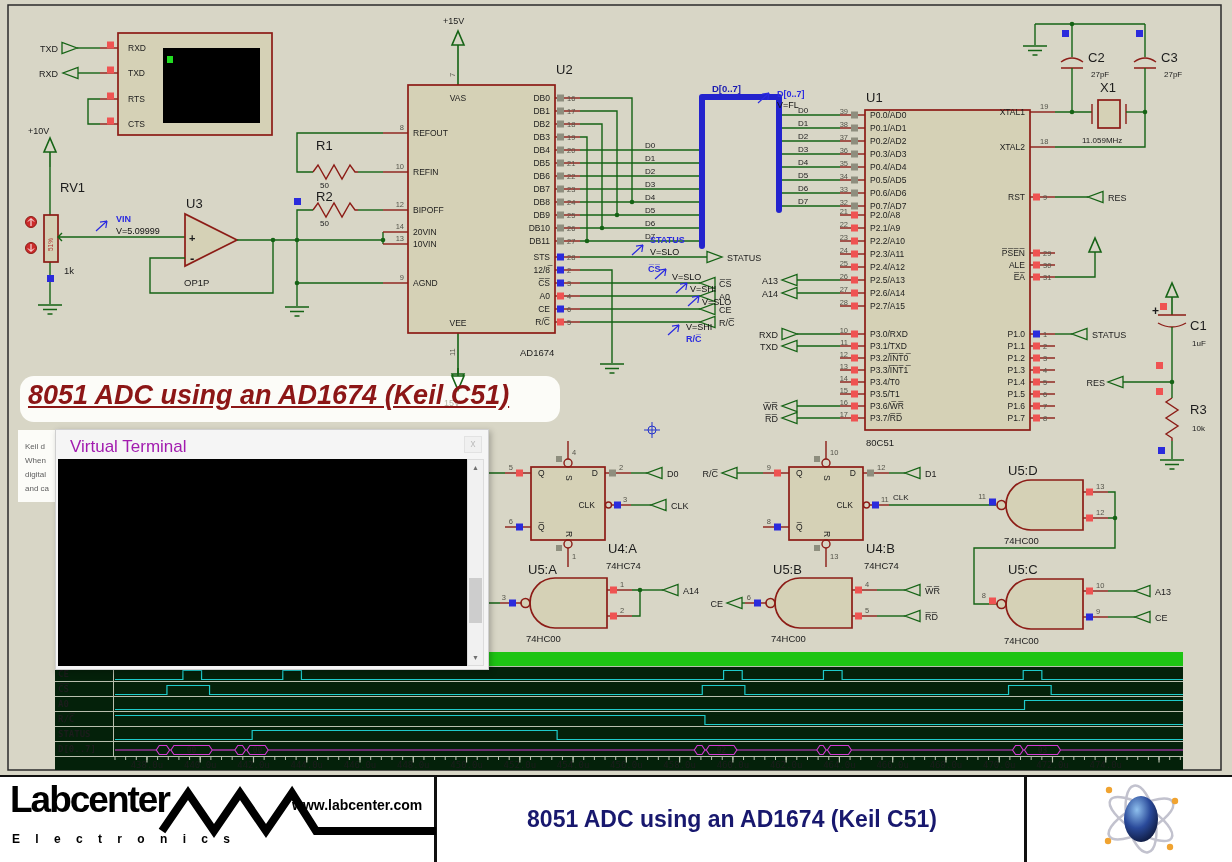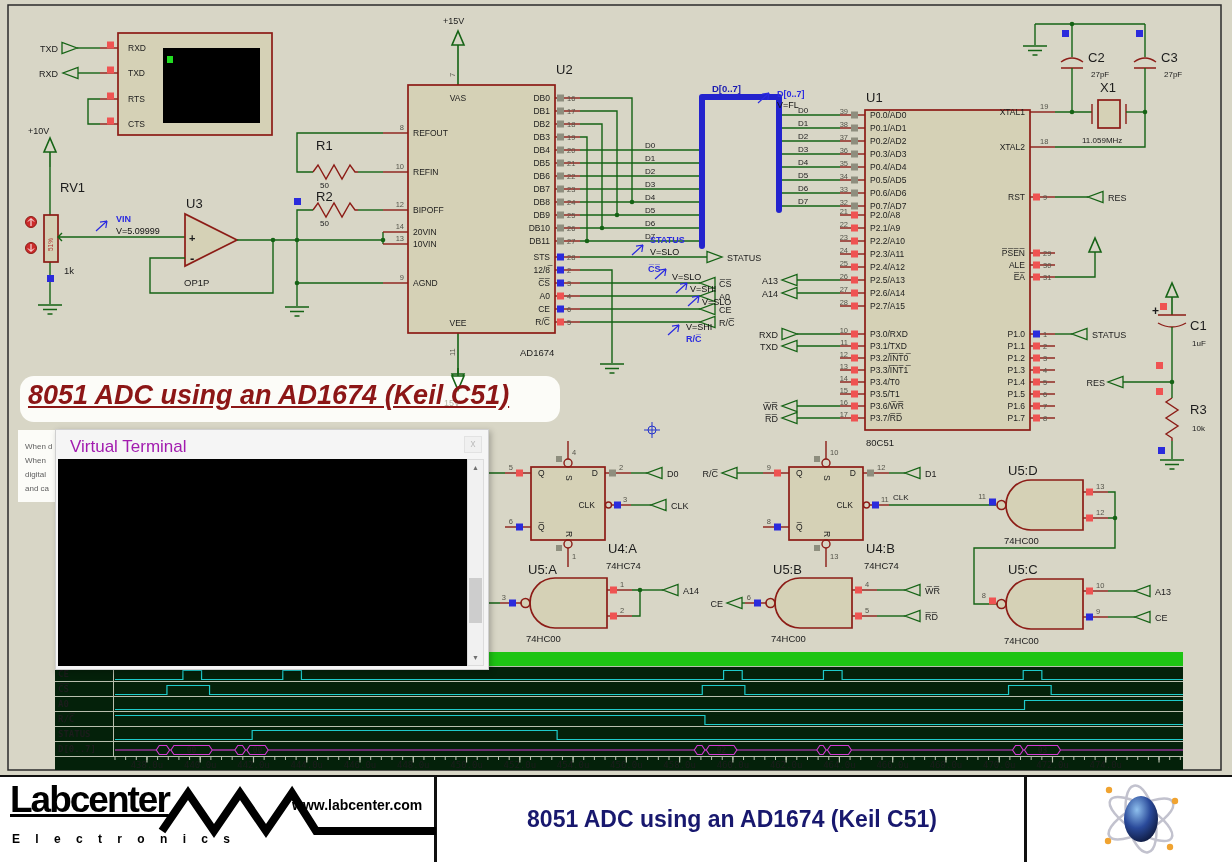--- a/index.html
+++ b/index.html
@@ -39,21 +39,21 @@
   #vterm .sbar{position:absolute;left:411px;top:29px;width:17px;height:207px;background:#f1f1f1;border:1px solid #dcdcdc;box-sizing:border-box;}
   #vterm .sbar .up,#vterm .sbar .dn{position:absolute;left:0;width:15px;height:15px;color:#707070;font-size:7px;text-align:center;line-height:15px;}
   #vterm .sbar .up{top:0;} #vterm .sbar .dn{bottom:0;}
   #vterm .sbar .thumb{position:absolute;left:1px;top:118px;width:13px;height:45px;background:#cdcdcd;}
   #analyzer{position:absolute;left:55px;top:652px;width:1128px;height:118px;z-index:4;background:#04210a;}
   #analyzer .hdr{position:absolute;left:0;top:0;width:1128px;height:14px;background:#1ec414;color:#114011;font-family:"DejaVu Sans Mono",monospace;font-size:10px;font-weight:bold;letter-spacing:4px;text-align:left;line-height:14px;}
   #footer{position:absolute;left:0;top:775px;width:1232px;height:87px;background:#ffffff;border-top:2px solid #101010;box-sizing:border-box;z-index:7;}
   #footer .cell-l{position:absolute;left:0;top:0;width:437px;height:85px;border-right:3px solid #101010;box-sizing:border-box;}
   #footer .cell-c{position:absolute;left:440px;top:0;width:587px;height:85px;border-right:3px solid #101010;box-sizing:border-box;}
   #footer .cell-r{position:absolute;left:1030px;top:0;width:202px;height:85px;}
-  #footer .lab{position:absolute;left:10px;top:2px;font-size:37px;font-weight:bold;letter-spacing:-2px;color:#000;text-decoration:underline;}
+  #footer .lab{position:absolute;left:10px;top:2px;font-size:37px;font-weight:bold;letter-spacing:-2px;color:#000;}
   #footer .url{position:absolute;left:292px;top:20px;font-size:14px;font-weight:bold;color:#000;text-align:right;}
   #footer .elec{position:absolute;left:12px;top:55px;font-size:12px;font-weight:bold;letter-spacing:6px;color:#000;}
   #footer .ctitle{position:absolute;left:0;top:0;width:100%;height:85px;text-align:center;line-height:85px;font-size:23px;font-weight:bold;color:#18186e;white-space:nowrap;}
 </style>
 </head>
 <body>
 
 <div id="page">
 
 <svg id="schematic" width="1232" height="775" viewBox="0 0 1232 775" style="position:absolute;left:0;top:0;z-index:1;">
@@ -948,21 +948,21 @@
 
 <div id="banner">
   <svg width="26" height="26" style="position:absolute;left:426px;top:-8px;">
     <path d="M12,0 V8 M6,8 H18 L12,22 Z" stroke="#156315" stroke-width="1.6" fill="none"></path>
   </svg>
   <span class="ghost">15V</span>
   <span class="t">8051 ADC using an AD1674 (Keil C51)</span>
 </div>
 
 <div id="notes">
-  <div style="top:12px">When d</div>
+  <div style="top:12px">Keil d</div>
   <div style="top:26px">When</div>
   <div style="top:40px">digital</div>
   <div style="top:54px">and ca</div>
 </div>
 
 <div id="analyzer">
   <div class="hdr">DIGITAL ANALYSIS</div>
   <svg id="an-svg" width="1128" height="104" viewBox="0 0 1128 104" style="position:absolute;left:0;top:14px;">
         <line x1="0" y1="0.5" x2="1128" y2="0.5" stroke="#b9bfae" stroke-width="1"></line>
         <line x1="0" y1="15.5" x2="1128" y2="15.5" stroke="#b9bfae" stroke-width="1"></line>

